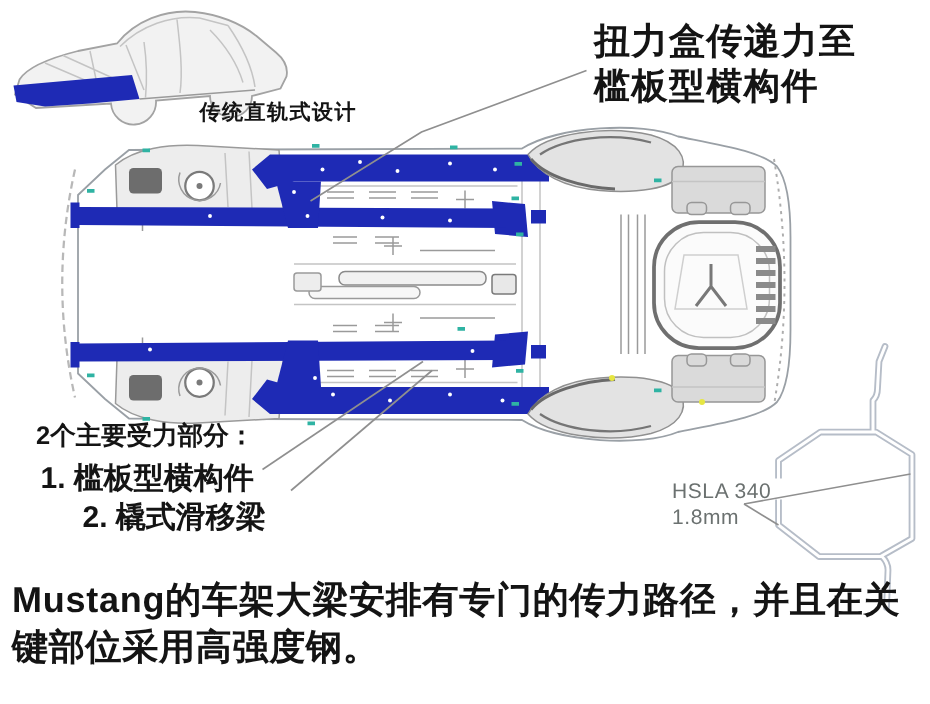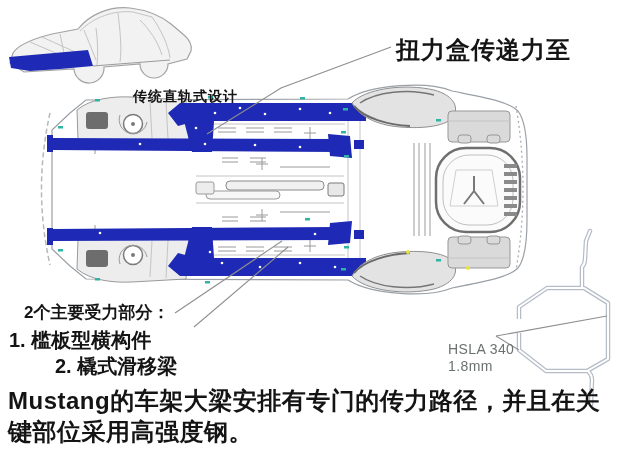--- a/index.html
+++ b/index.html
@@ -2,25 +2,25 @@
 <html style="--rail-blue: #1e2ab5; --teal-accent: #2fb3a3; --yellow-accent: #e6e642; --outline-gray: #9aa0a6; --label-gray: #6b7170; --profile-gray: #b6bdc8; --text-black: #141414;"><head>
 <meta charset="utf-8">
 <style>
   html,body{margin:0;padding:0;background:#ffffff;}
   #stage{
     position:relative;width:620px;height:469px;background:#ffffff;
     font-family:"Liberation Sans","DejaVu Sans",sans-serif;
     overflow:hidden;color:#141414;
   }
   #stage svg{position:absolute;left:0;top:0;}
-  .lbl{position:absolute;white-space:nowrap;color:#141414;margin-top:22px;}
+  .lbl{position:absolute;white-space:nowrap;color:#141414;}
   .lbl-side{left:133px;top:66px;font-size:14px;font-weight:600;letter-spacing:1px;}
   .lbl-torque{left:396px;top:13px;font-size:24px;font-weight:600;line-height:30px;letter-spacing:1px;}
   .lbl-loadhead{left:24px;top:279px;font-size:17px;font-weight:600;}
-  .lbl-load1{left:9px;top:305px;font-size:20px;font-weight:600;}
+  .lbl-load1{left:27px;top:305px;font-size:20px;font-weight:600;}
   .lbl-load2{left:55px;top:331px;font-size:20px;font-weight:600;}
   .lbl-steel{left:448px;top:319px;font-size:14px;line-height:17px;color:var(--label-gray,#6b7170);letter-spacing:.4px;white-space:nowrap;}
   .caption{
     position:absolute;left:8px;top:385px;width:606px;
     font-size:24px;line-height:31px;font-weight:600;letter-spacing:.5px;color:#141414;
   }
   
   .blue{fill:var(--rail-blue,#1e2ab5);stroke:none;}
   .teal{fill:var(--teal-accent,#2fb3a3);}
   .yellow{fill:var(--yellow-accent,#e6e642);}
@@ -199,20 +199,21 @@
     <line class="leader" x1="194" y1="327" x2="288" y2="247"></line>
     <line class="leader" x1="496" y1="336" x2="607" y2="316"></line>
     <line class="leader" x1="496" y1="336" x2="519" y2="350"></line>
   </g>
 </svg>
 
 <div class="lbl lbl-side">传统直轨式设计</div>
 
 <div class="lbl lbl-torque">
   <div>扭力盒传递力至</div>
+  <div>槛板型横构件</div>
 </div>
 
 <div class="lbl lbl-loadhead">2个主要受力部分：</div>
 <div class="lbl lbl-load1">1. 槛板型横构件</div>
 <div class="lbl lbl-load2">2. 橇式滑移梁</div>
 
 <div class="lbl lbl-steel">
   <div>HSLA 340</div>
   <div>1.8mm</div>
 </div>

